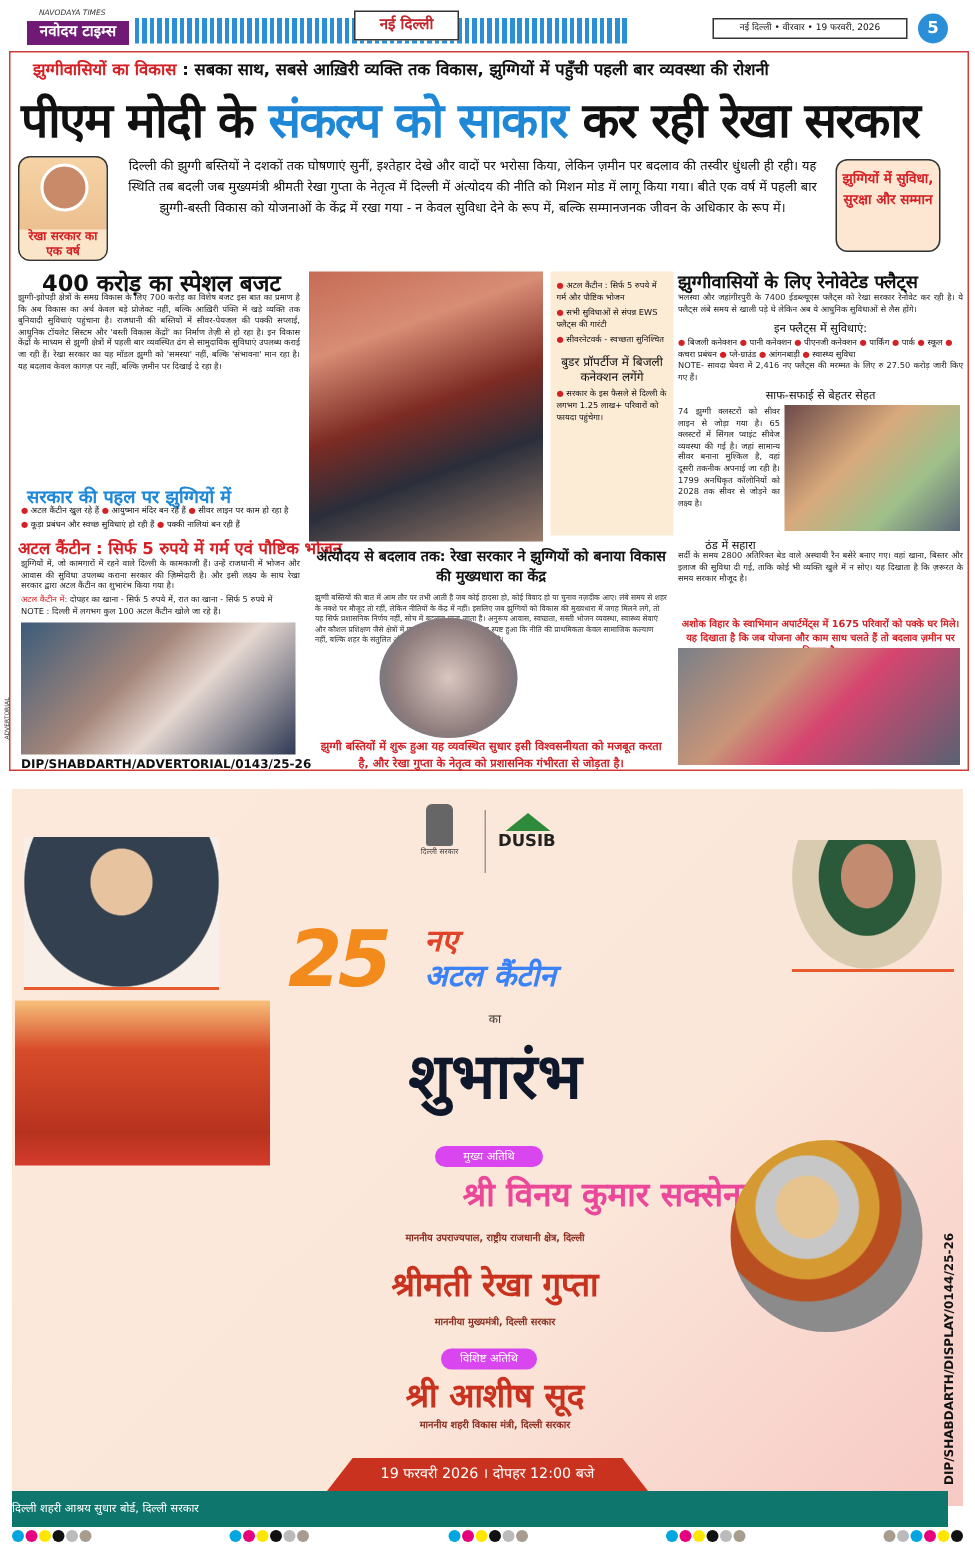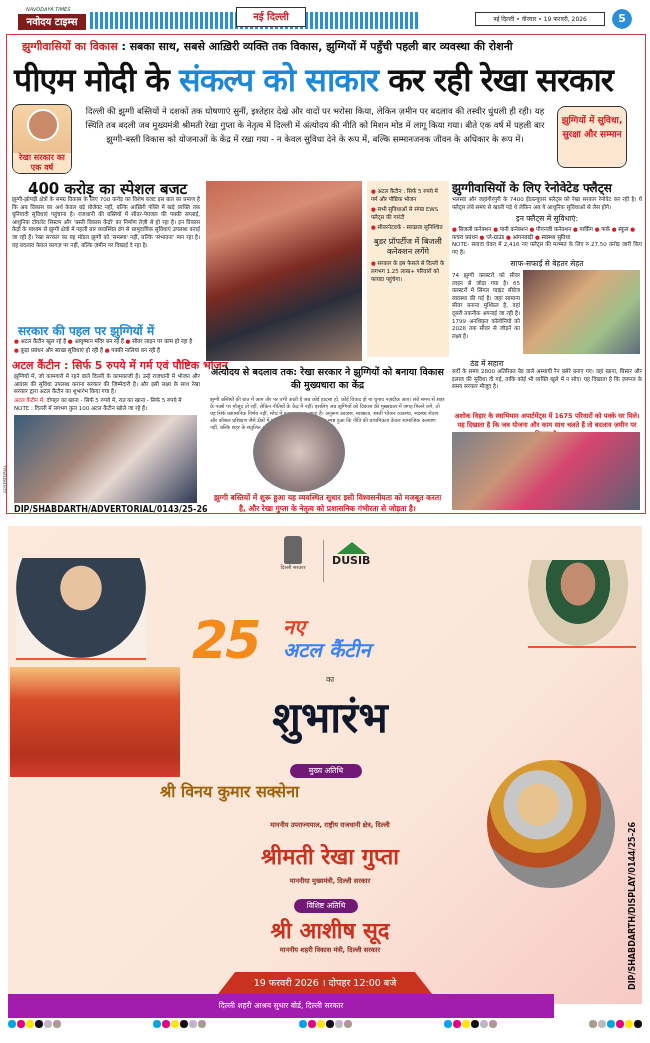--- a/index.html
+++ b/index.html
@@ -1,19 +1,19 @@
 <!DOCTYPE html>
 <html><head>
 <meta charset="utf-8">
 <style>
 *{box-sizing:border-box;margin:0;padding:0}
 body{width:650px;height:1043px;background:#fff;font-family:"DejaVu Sans","Liberation Sans",sans-serif;position:relative;overflow:hidden;color:#111}
 .abs{position:absolute}
 .logo-small{left:26px;top:6px;font-size:5px;font-style:italic;color:#333}
-.logo{left:18px;top:14px;width:68px;height:16px;background:#7f1d1d;color:#fff;font-size:10px;font-weight:bold;line-height:16px;text-align:center}
+.logo{left:18px;top:14px;width:68px;height:16px;background:#701a75;color:#fff;font-size:10px;font-weight:bold;line-height:16px;text-align:center}
 .stripes{left:90px;top:12px;width:330px;height:17px;background:repeating-linear-gradient(90deg,#2b8fd8 0 3px,#fff 3px 5px)}
 .citybox{left:236px;top:7px;width:70px;height:20px;border:1px solid #333;background:#fff;color:#c2272d;font-weight:bold;font-size:10px;text-align:center;line-height:18px}
 .datebox{left:475px;top:12px;width:130px;height:14px;border:1px solid #333;background:#fff;font-size:6px;line-height:12px;text-align:center}
 .pagenum{left:612px;top:9px;width:20px;height:20px;border-radius:50%;background:#2b8fd8;color:#fff;font-size:11px;text-align:center;line-height:20px;font-weight:bold}
 
 .frame{left:6px;top:34px;width:640px;height:480px;border:1.5px solid #d23a3a}
 .kicker{left:22px;top:38px;font-size:11px;font-weight:bold;white-space:nowrap}
 .kicker .red{color:#d42126}
 .headline{left:14px;top:60px;width:624px;font-size:32px;font-weight:bold;letter-spacing:-1px;white-space:nowrap;text-align:left;line-height:40px}
 .headline .blue{color:#1e88d6}
@@ -64,31 +64,31 @@
 .modi{left:16px;top:558px;width:130px;height:100px;background:radial-gradient(ellipse at 50% 30%,#e8c3a0 0 22%,#324050 23% 70%,#f8f0e8 71%)}
 .rekha{left:528px;top:560px;width:100px;height:86px;background:radial-gradient(ellipse at 50% 28%,#c38b70 0 24%,#2b5a3a 25% 45%,#d8cbb0 46% 70%,transparent 71%)}
 .ad-line1{left:16px;top:658px;width:130px;height:2px;background:#e85a2c}
 .ad-line2{left:528px;top:646px;width:108px;height:2px;background:#e85a2c}
 .canteen{left:10px;top:667px;width:170px;height:110px;background:linear-gradient(#f7c07a,#d74c2a 30%,#b7321e 80%,#d43c2c)}
 .num25{left:192px;top:610px;font-size:52px;font-weight:900;color:#f28a1c;font-style:italic;letter-spacing:-3px}
 .nae{left:283px;top:613px;font-size:20px;font-weight:bold;color:#e0432a;font-style:italic}
 .atalc{left:283px;top:636px;font-size:20px;font-weight:bold;color:#3b82f6;font-style:italic;white-space:nowrap}
 .ka{left:300px;top:673px;width:60px;font-size:8px;color:#333;text-align:center}
 .shubh{left:210px;top:688px;width:240px;font-size:42px;font-weight:bold;color:#0f172a;text-align:center;line-height:60px}
-.pill{height:14px;background:#701a75;color:#fff;font-size:7.5px;border-radius:8px;text-align:center;line-height:14px}
+.pill{height:14px;background:#d946ef;color:#fff;font-size:7.5px;border-radius:8px;text-align:center;line-height:14px}
 .pill1{left:290px;top:764px;width:72px}
 .pill2{left:294px;top:899px;width:64px}
-.g1{left:160px;top:780px;width:340px;font-size:16px;font-weight:bold;color:#a16207;text-align:left}
+.g1{left:160px;top:780px;width:340px;font-size:22px;font-weight:bold;color:#ec4899;text-align:right}
 .g1s{left:160px;top:820px;width:340px;font-size:6.5px;color:#8a2c1e;text-align:center;font-weight:bold}
 .g2{left:160px;top:840px;width:340px;font-size:22px;font-weight:bold;color:#c8321e;text-align:center}
 .g2s{left:160px;top:876px;width:340px;font-size:6.5px;color:#8a2c1e;text-align:center;font-weight:bold}
 .g3{left:160px;top:914px;width:340px;font-size:22px;font-weight:bold;color:#c8321e;text-align:center}
 .g3s{left:160px;top:946px;width:340px;font-size:6.5px;color:#8a2c1e;text-align:center;font-weight:bold;line-height:9px}
 .dateband{left:218px;top:972px;width:214px;height:22px;background:#c8321e;color:#fff;font-size:9.5px;text-align:center;line-height:22px;clip-path:polygon(8% 0,92% 0,100% 100%,0 100%)}
-.footband{left:8px;top:994px;width:546px;height:24px;background:#a21caf;color:#fff;font-size:7.5px;text-align:center;line-height:24px}
+.footband{left:8px;top:994px;width:624px;height:24px;background:#0f766e;color:#fff;font-size:7.5px;line-height:24px}
 .thali{left:487px;top:760px;width:128px;height:128px;border-radius:50%;background:radial-gradient(circle at 40% 35%,#e7c48e 0 18%,#c7c7c7 19% 30%,#d59a32 31% 42%,#b94e20 43% 55%,#8b8b8b 56% 100%)}
 .vcode{left:628px;top:760px;width:16px;height:230px;font-size:8px;font-weight:bold;writing-mode:vertical-rl;transform:rotate(180deg);white-space:nowrap}
 .regrow{left:8px;top:1020px;width:634px;height:10px;display:flex;justify-content:space-between}
 .reg{display:flex;gap:1px}
 .reg i{width:8px;height:8px;border-radius:50%;display:block}
 .sideadv{left:2px;top:465px;font-size:4px;writing-mode:vertical-rl;transform:rotate(180deg);color:#444}
 </style>
 </head>
 <body>
 

